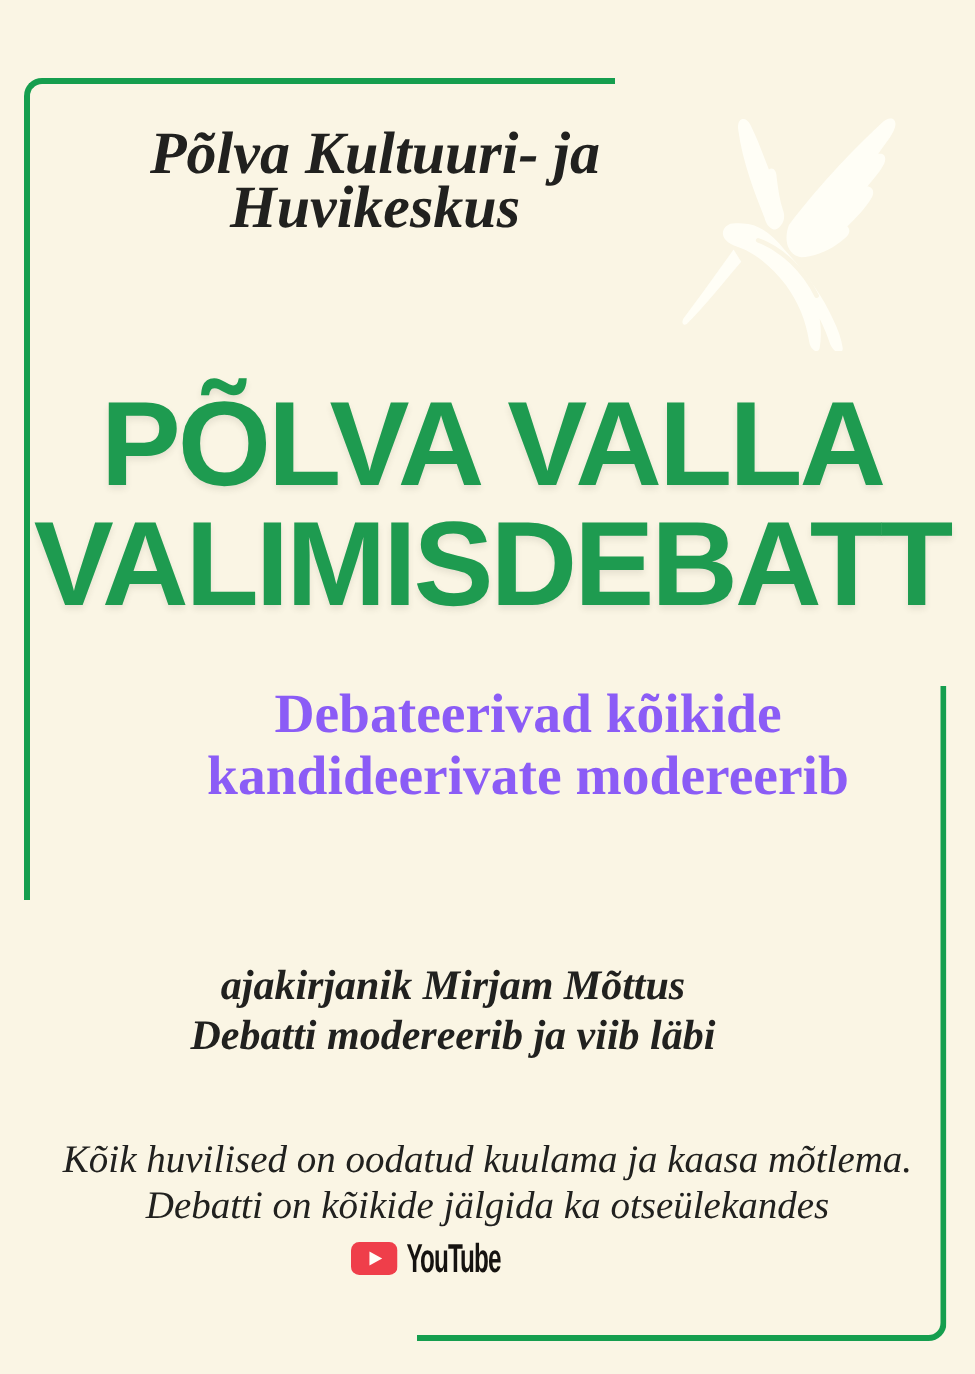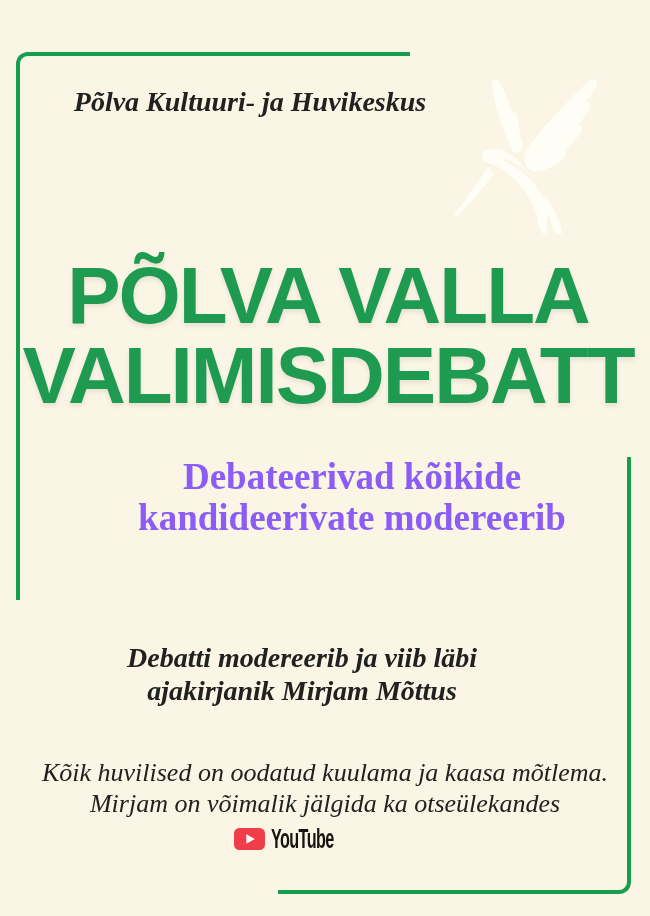--- a/index.html
+++ b/index.html
@@ -27,21 +27,21 @@
   }
 
   
   .bird{position:absolute;left:446px;top:70px;width:164px;height:164px;}
 
   
   .header{
     position:absolute;left:30px;top:84px;width:440px;
     text-align:center;
     font-style:italic;font-weight:700;
-    font-size:28px;line-height:36px;
+    font-size:40px;line-height:36px;
     color:#21211f;
   }
 
   
   .title{
     position:absolute;left:0;top:253px;width:650px;margin:3px;
     text-align:center;
     font-family:"Liberation Sans", sans-serif;
     font-weight:700;
     font-size:80px;line-height:80px;letter-spacing:-2px;
@@ -135,27 +135,27 @@
     <span>PÕLVA VALLA</span>
     <span>VALIMISDEBATT</span>
   </h1>
 
   <div class="subtitle">
     <div>Debateerivad kõikide</div>
     <div>kandideerivate modereerib</div>
   </div>
 
   <div class="moderator">
+    <div>ajakirjanik Mirjam Mõttus</div>
     <div>Debatti modereerib ja viib läbi</div>
-    <div>ajakirjanik Mirjam Mõttus</div>
   </div>
 
   <div class="footer">
     <div>Kõik huvilised on oodatud kuulama ja kaasa mõtlema.</div>
-    <div>Mirjam on võimalik jälgida ka otseülekandes</div>
+    <div>Debatti on kõikide jälgida ka otseülekandes</div>
   </div>
 
   <div class="yt">
     <svg class="yt-icon" viewBox="0 0 31 22" aria-hidden="true">
       <rect x="0" y="0" width="31" height="22" rx="5.5" fill="#ef3e4a"></rect>
       <path d="M12.3,6.3 L20.8,11 L12.3,15.7 Z" fill="#fffef9"></path>
     </svg>
     <div class="yt-wordbox">
       <span class="yt-word">YouTube</span>
     </div>

